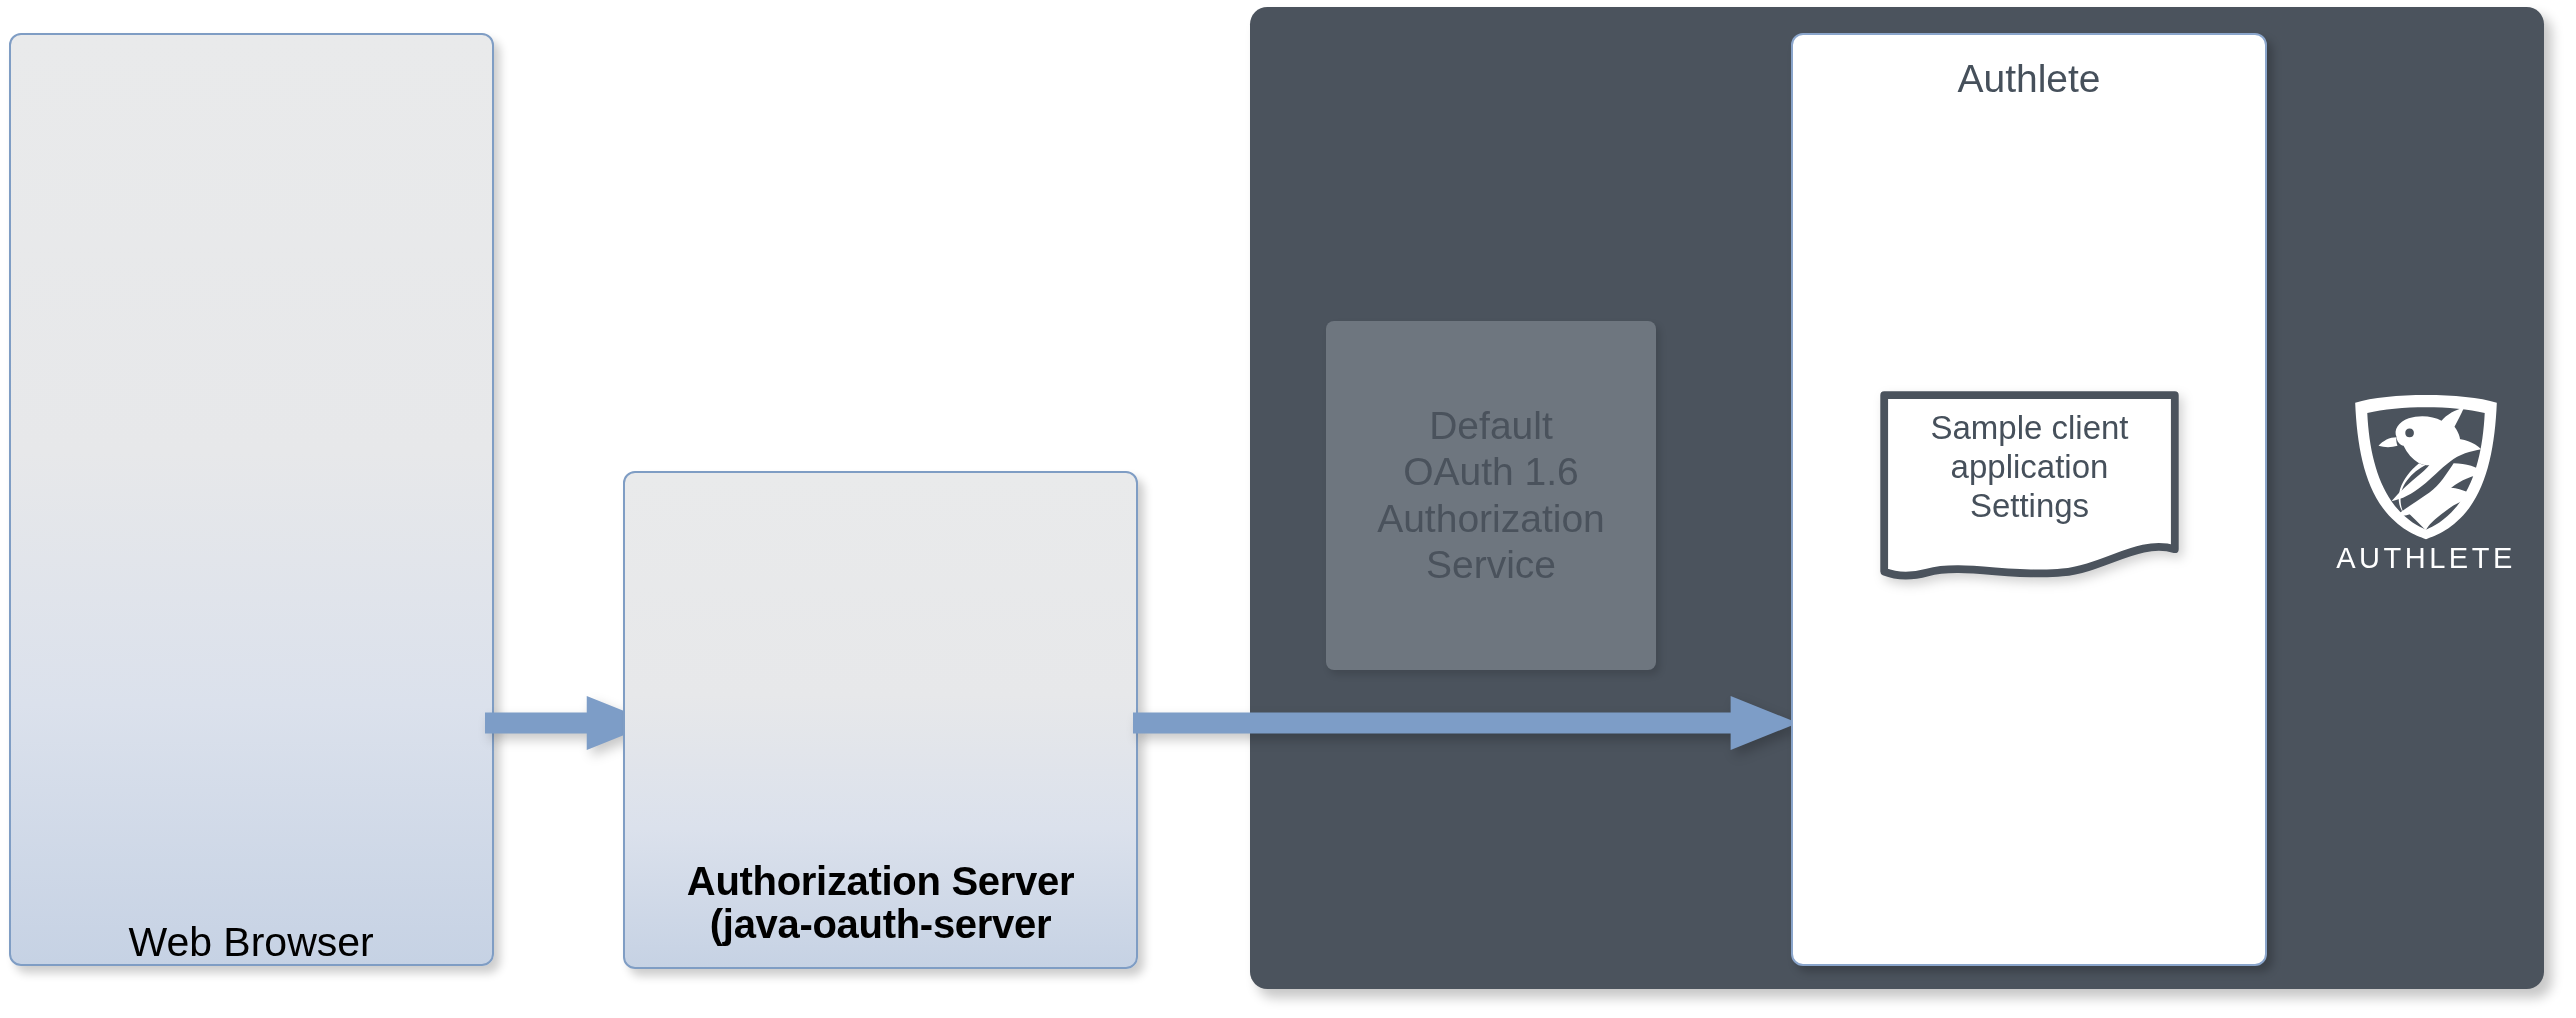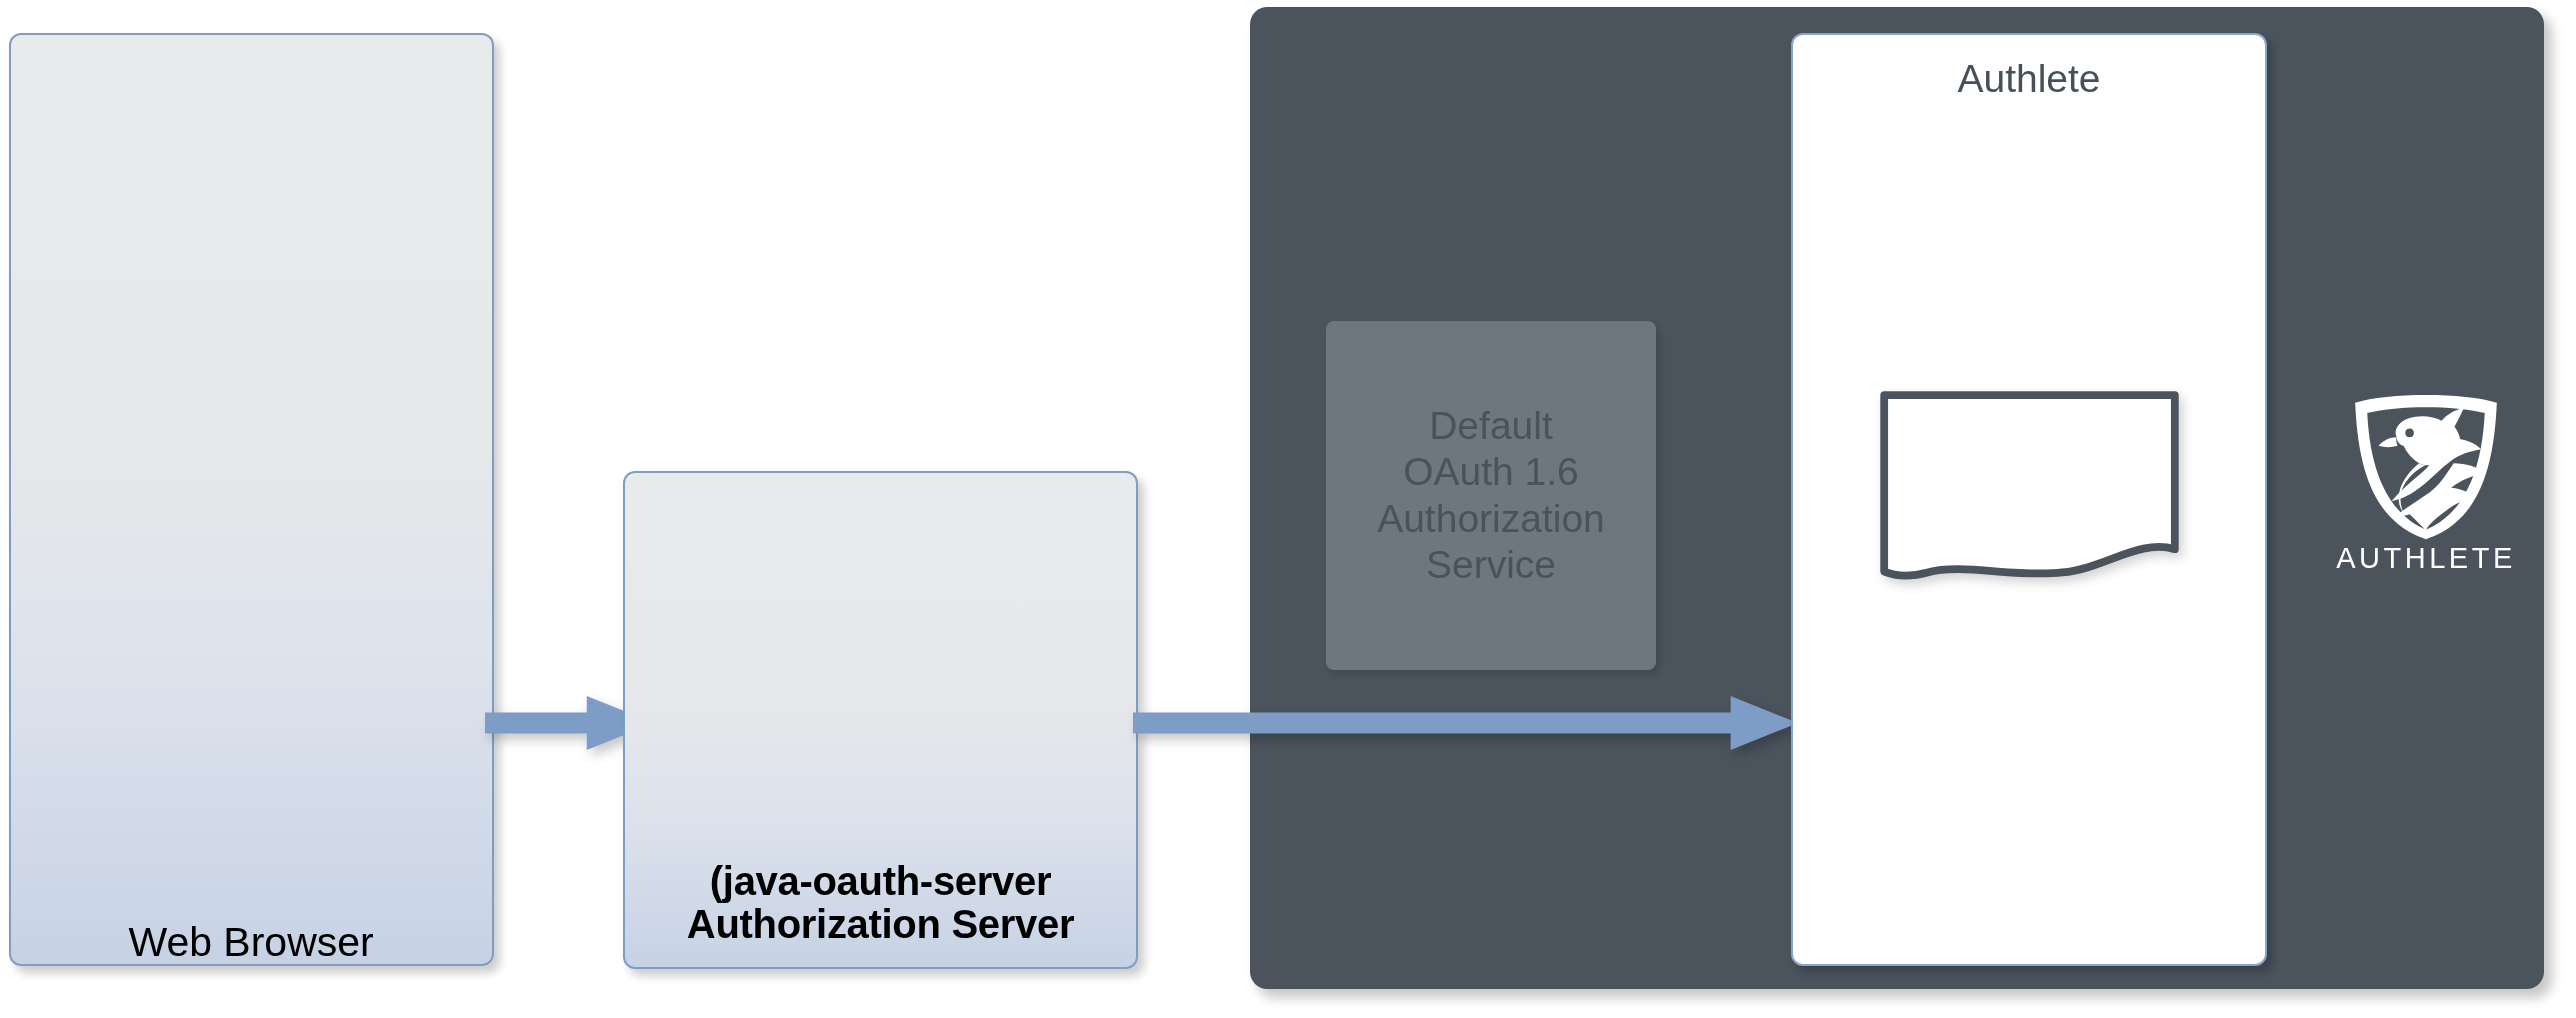--- a/index.html
+++ b/index.html
@@ -167,22 +167,22 @@
   </div>
 
   <div class="block-arrow" id="arrow-browser-to-server">
     <svg viewBox="0 0 196 62" preserveAspectRatio="none">
       <polygon points="0,19 118,19 118,0 196,31 118,62 118,43 0,43" fill="#7d9dc7"></polygon>
     </svg>
   </div>
 
   <div class="proc-box" id="auth-server-box">
     <div class="proc-label">
+      <div>Authorization Server</div>
       <div>(java-oauth-server</div>
-      <div>Authorization Server</div>
     </div>
   </div>
 
   <div id="authlete-panel"></div>
 
   <div id="default-endpoint-box">
     <div class="de-label">
       <div>Default</div>
       <div>OAuth 1.6</div>
       <div>Authorization</div>
@@ -199,20 +199,25 @@
   <div id="service-instance-panel">
     <div id="service-instance-title">
       <div>Authlete</div>
     </div>
   </div>
 
   <div id="client-settings-doc">
     <svg viewBox="0 0 348 222" preserveAspectRatio="none">
       <path d="M6 6 L342 6 L342 184 C300 172 262 206 212 211 C156 217 96 200 56 211 C34 217 16 214 6 210 Z" fill="#ffffff" stroke="#4b535d" stroke-width="9" stroke-linejoin="round"></path>
     </svg>
+    <div class="doc-label">
+      <div>Sample client</div>
+      <div>application</div>
+      <div>Settings</div>
+    </div>
   </div>
 
   <div id="authlete-logo">
     <div class="logo-shield">
       <svg viewBox="0 0 176 178">
 
         <path d="M6 18 C44 6 132 6 170 18 C168 66 160 110 138 140 C120 164 100 172 88 176
                  C76 172 56 164 38 140 C16 110 8 66 6 18 Z
                  M20 30 C22 70 30 106 48 132 C62 152 78 161 88 165
                  C98 161 114 152 128 132 C146 106 154 70 156 30

